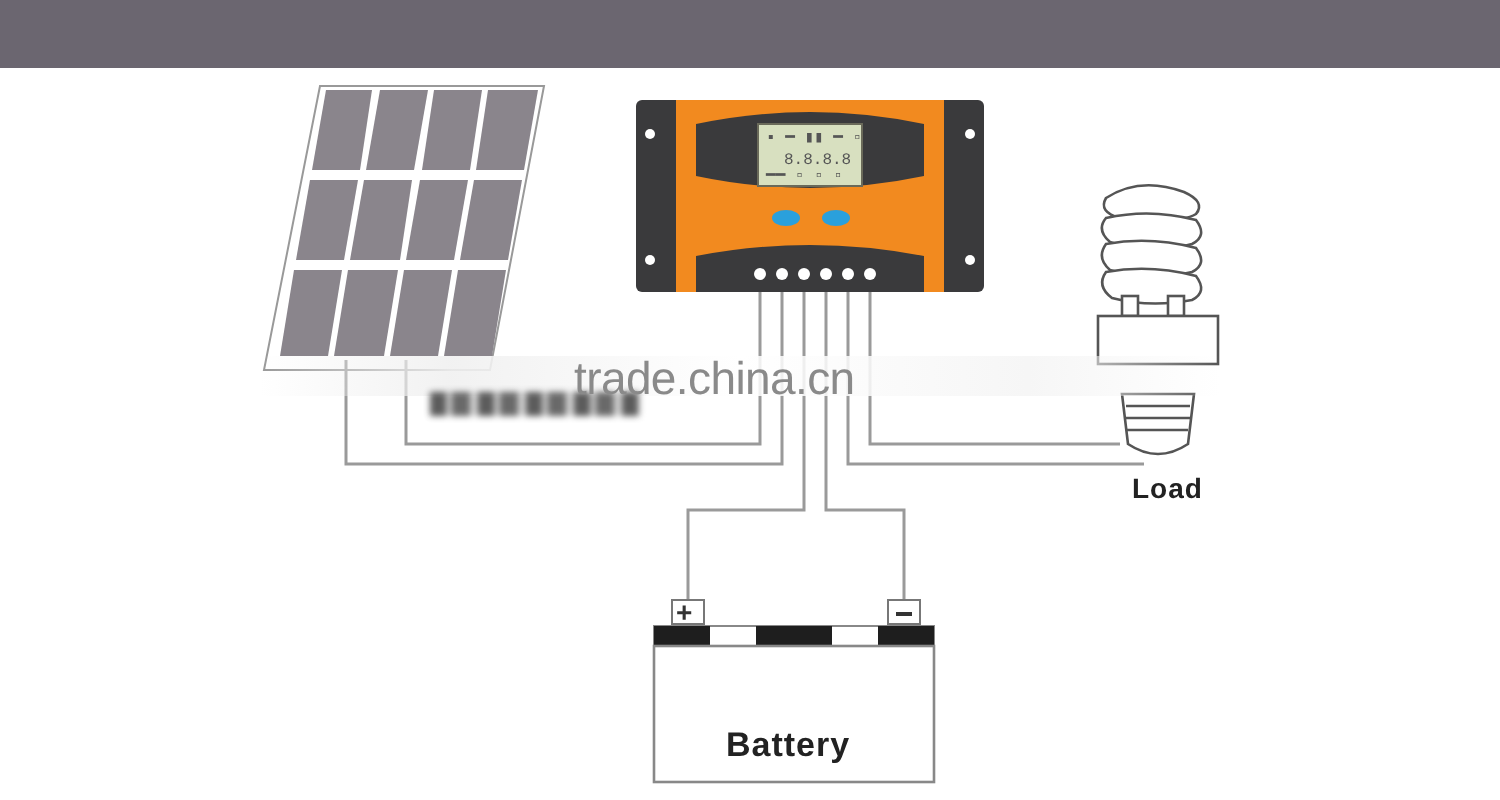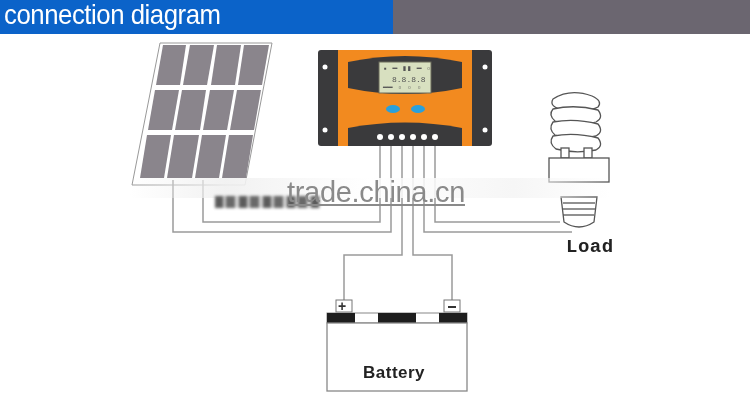--- a/index.html
+++ b/index.html
@@ -3,33 +3,30 @@
 <meta charset="utf-8">
 <style>
   html, body { margin: 0; padding: 0; }
   body { width: 750px; height: 400px; background: #ffffff; position: relative; overflow: hidden; font-family: "Liberation Sans", sans-serif; }
   .header { position: absolute; left: 0; top: 0; width: 750px; height: 34px; display: flex; }
   .header-blue { width: 393px; height: 34px; background: #0b63c9; position: relative; }
   .header-gray { flex: 1; height: 34px; background: #6b6670; }
   .header-title { position: absolute; left: 4px; top: -2px; color: #ffffff; font-size: 28px; line-height: 34px; letter-spacing: -0.5px; font-family: "Liberation Sans", sans-serif; transform: scaleX(0.92); transform-origin: left center; white-space: nowrap; }
   .diagram { position: absolute; left: 0; top: 0; width: 750px; height: 400px; }
   .label { position: absolute; font-weight: bold; color: #222; font-family: "Liberation Sans", sans-serif; }
-  .load-label { left: 566px; top: 236px; font-size: 19px; letter-spacing: 0.5px; font-family: Liberation Mono, monospace; }
+  .load-label { left: 566px; top: 236px; font-size: 14px; letter-spacing: 0.5px; }
   .battery-label { left: 363px; top: 351px; font-size: 17px; letter-spacing: 0.5px; margin-top: 12px; }
-  .watermark { position: absolute; left: 287px; top: 176px; font-size: 29px; color: #8a8a8a; font-family: "Liberation Sans", sans-serif; letter-spacing: -0.3px; text-decoration: underline; }
+  .watermark { position: absolute; left: 287px; top: 176px; font-size: 23px; color: #8a8a8a; font-family: "Liberation Sans", sans-serif; letter-spacing: -0.3px; }
   .blur-strip { position: absolute; left: 130px; top: 178px; width: 480px; height: 20px; background: linear-gradient(to right, rgba(255,255,255,0) 0%, rgba(240,240,240,0.9) 20%, rgba(255,255,255,0.85) 50%, rgba(245,245,245,0.9) 80%, rgba(255,255,255,0) 100%); }
   .blurred-text { position: absolute; left: 215px; top: 196px; width: 105px; height: 12px; background: repeating-linear-gradient(to right, #333 0 8px, #bbb 8px 11px, #444 11px 20px, #ccc 20px 24px); filter: blur(1.5px); opacity: 0.8; }
 </style>
 </head>
 <body>
 
 <div class="header">
-  <div class="header-blue">
-    <div class="header-title">connection diagram</div>
-  </div>
   <div class="header-gray"></div>
 </div>
 
 <svg class="diagram" width="750" height="400" viewBox="0 0 750 400" xmlns="http://www.w3.org/2000/svg">
 
   <g>
     <polygon points="160,43 272,43 245,185 132,185" fill="#ffffff" stroke="#999" stroke-width="1"></polygon>
 
     <g fill="#8a858c">
       <polygon points="163,45 186,45 180,85 156,85"></polygon>

